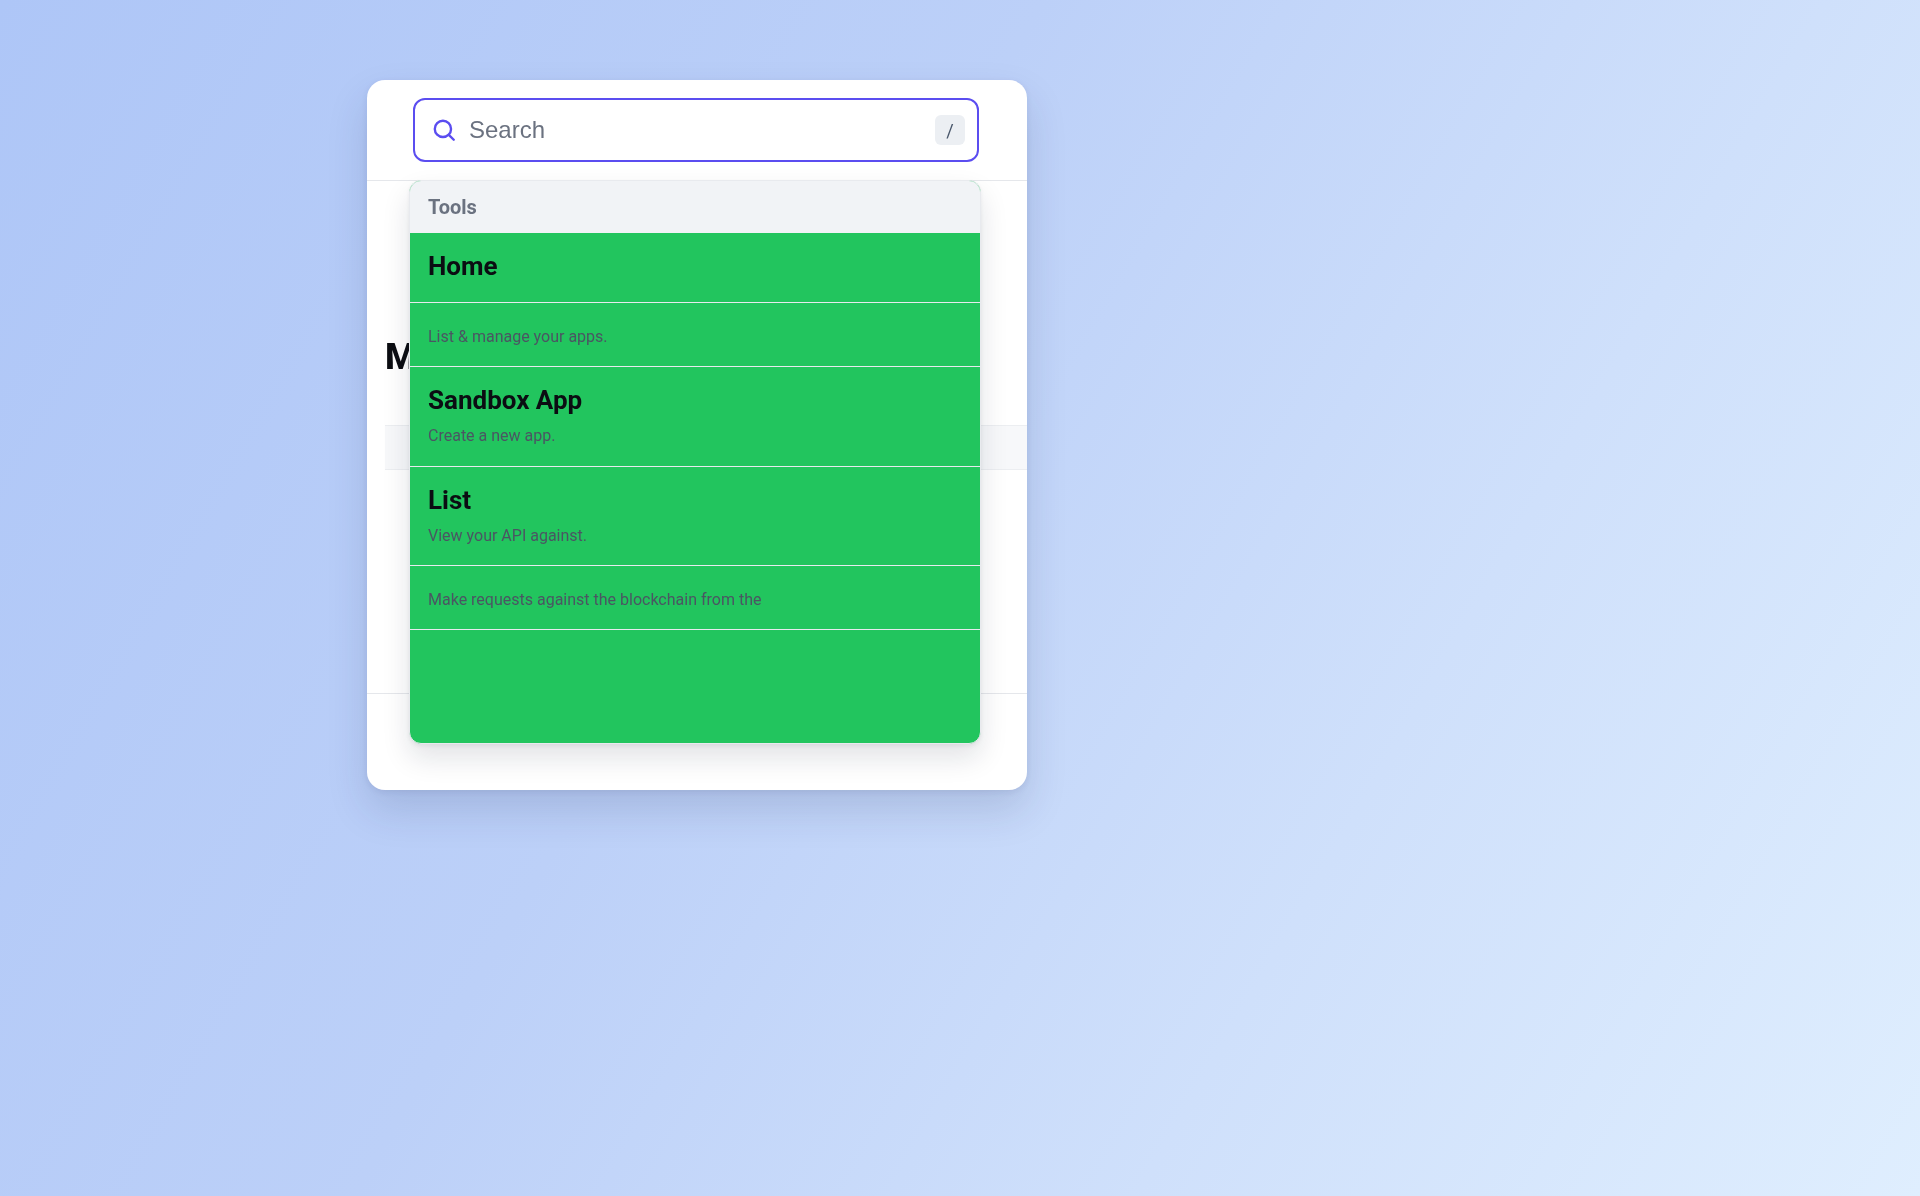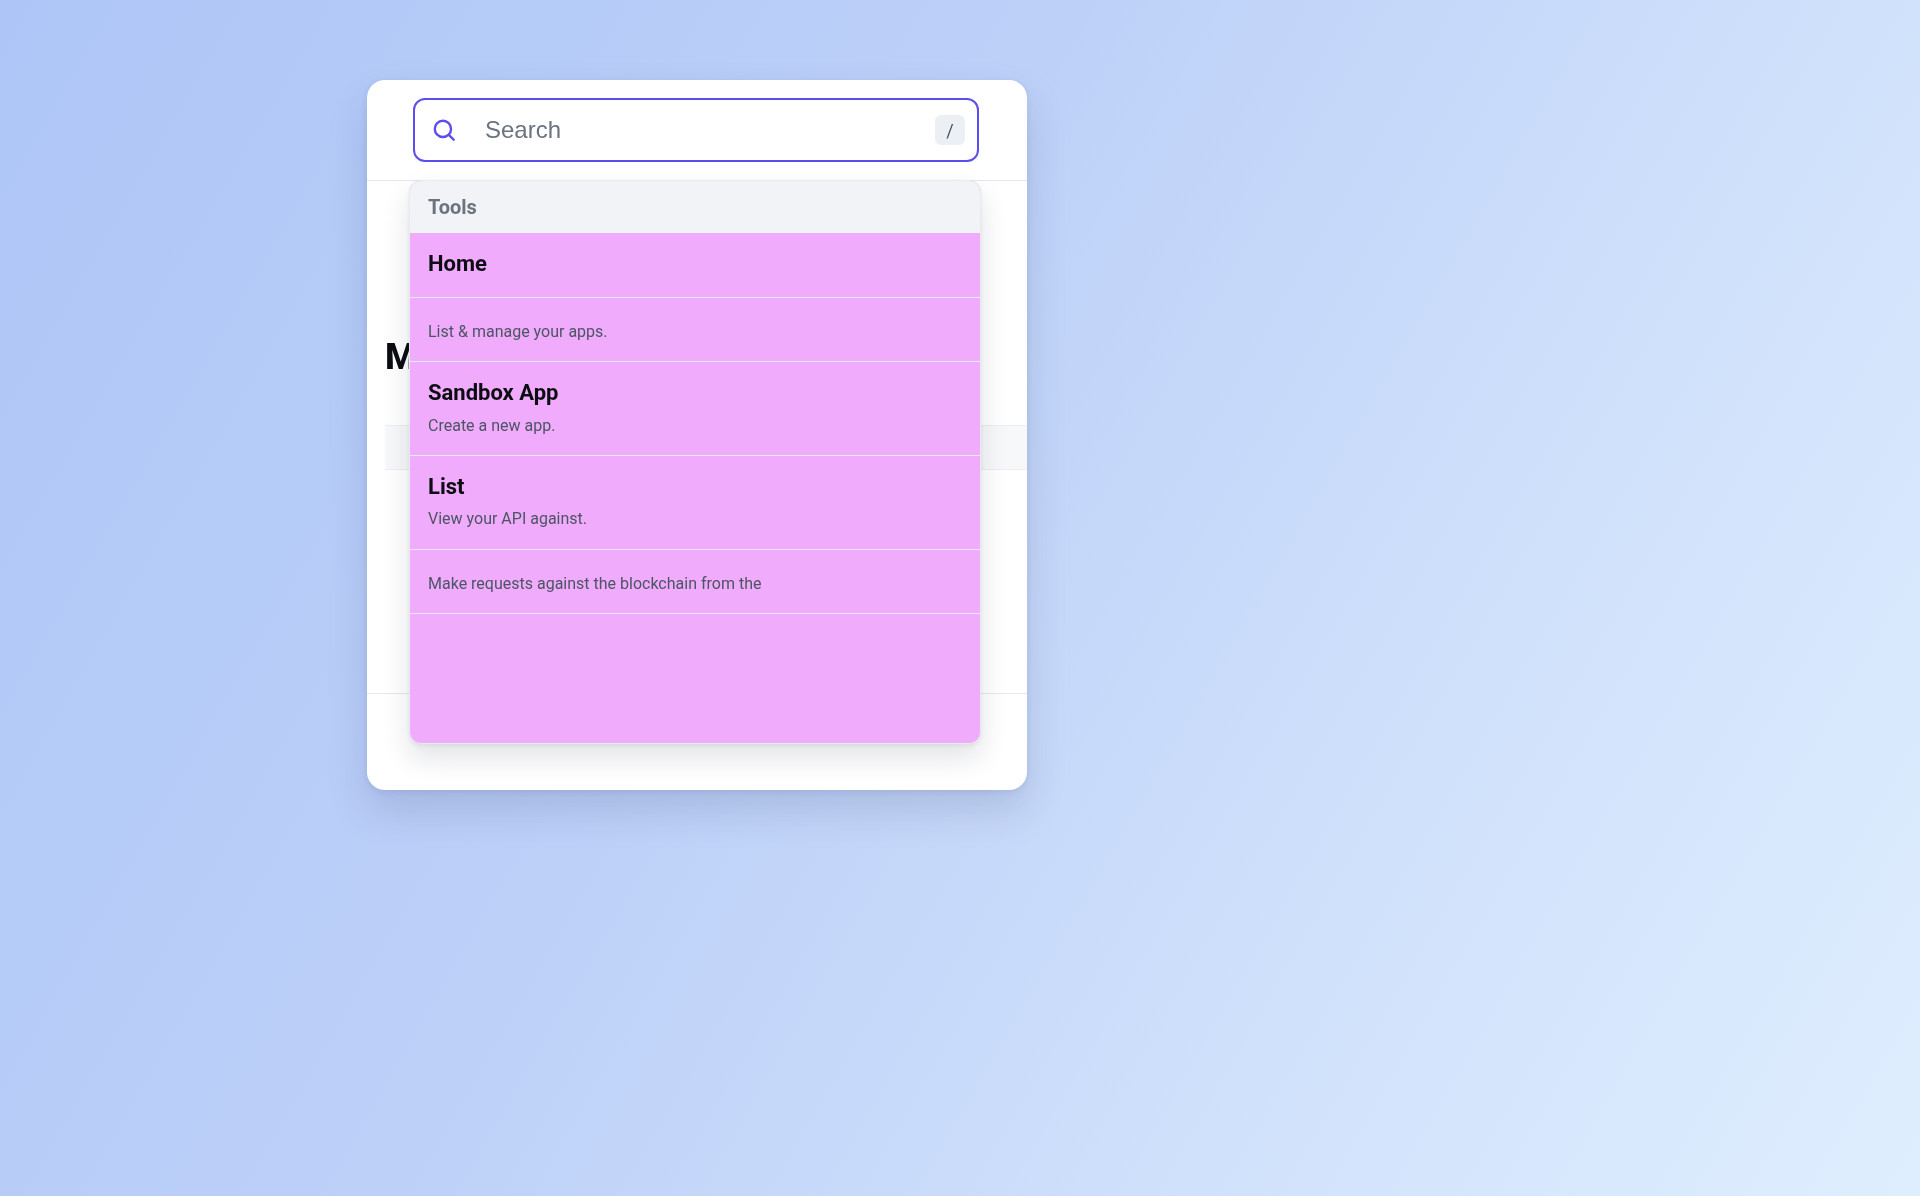--- a/index.html
+++ b/index.html
@@ -64,21 +64,21 @@
   .search-wrap {
     position: absolute;
     left: 46px; top: 18px; right: 48px;
     height: 64px;
     border: 2px solid #5b4df0;
     border-radius: 12px;
     background: #ffffff;
     display: flex;
     align-items: center;
     padding: 0 12px 0 16px;
-    gap: 28px;
+    gap: 12px;
   }
   .search-icon { width: 26px; height: 26px; flex: none; }
   .search-input {
     flex: 1;
     border: none;
     outline: none;
     font-size: 24px;
     color: #111827;
     background: transparent;
   }
@@ -91,21 +91,21 @@
     font-size: 18px;
     display: flex; align-items: center; justify-content: center;
     flex: none;
   }
 
   
   .dropdown {
     position: absolute;
     left: 42px; right: 46px;
     top: 100px; bottom: 46px;
-    background: #f0abfc;
+    background: #22c55e;
     border: 1px solid #e8eaee;
     border-radius: 12px;
     box-shadow: 0 14px 28px rgba(20,25,50,0.12), 0 2px 4px rgba(20,25,50,0.06);
     overflow: hidden;
     display: flex;
     flex-direction: column;
   }
   .results {
     flex: 1;
     overflow-y: auto;
@@ -116,21 +116,21 @@
     font-size: 20px;
     font-weight: 700;
     color: #6b7280;
   }
   .item {
     padding: 16px 18px 18px;
     border-bottom: 1px solid #e7eaee;
     cursor: pointer;
   }
   .item-title {
-    font-size: 22px;
+    font-size: 26px;
     font-weight: 700;
     color: #0b0d12;
     line-height: 1.35;
   }
   .item-desc {
     font-size: 16px;
     color: #4b5563;
     line-height: 1.45;
     margin-top: 6px;
   }

